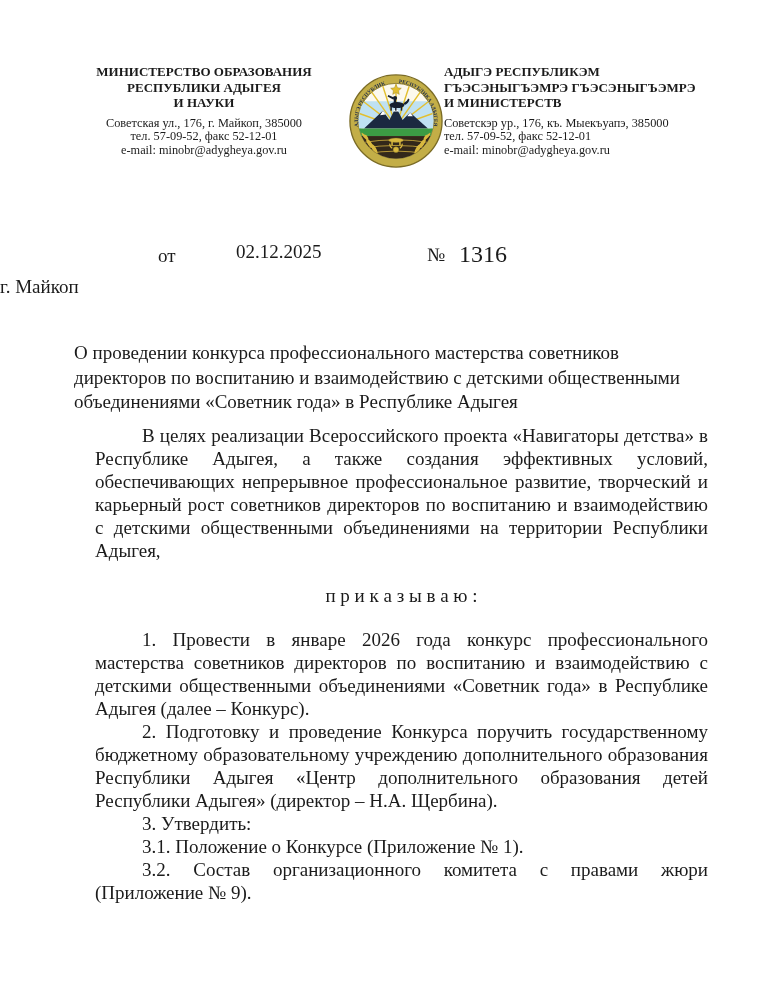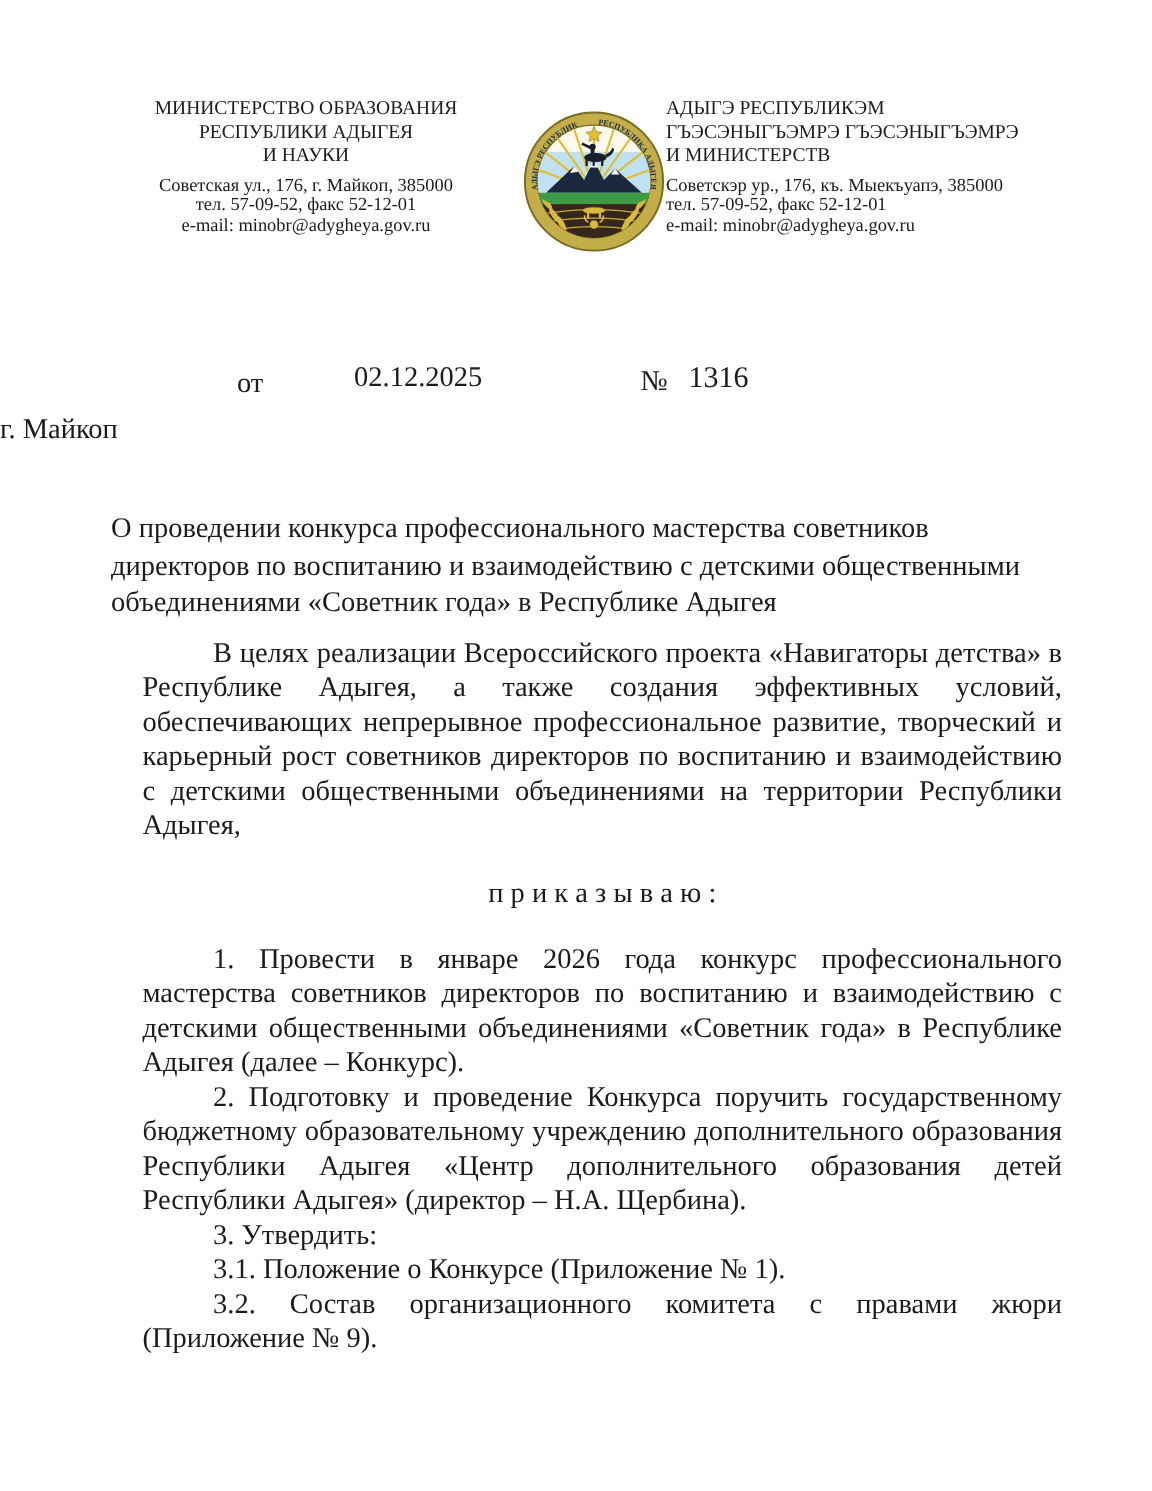--- a/index.html
+++ b/index.html
@@ -14,37 +14,37 @@
     overflow: hidden;
   }
   
   .header-left {
     position: absolute; top: 64px; left: 58px; width: 292px;
     text-align: center;
   }
   .header-right {
     position: absolute; top: 64px; left: 444px; width: 288px;
   }
-  .org-name { font-weight: normal; font-size: 13px; line-height: 15.5px; }
+  .org-name { font-weight: bold; font-size: 13px; line-height: 15.5px; }
   .org-name span { display: block; }
   .org-addr { margin-top: 6px; font-size: 12.3px; line-height: 13.5px; }
   .org-addr span { display: block; }
   .emblem {
     position: absolute; top: 74px; left: 349px; width: 94px; height: 94px;
   }
   
   .doc-title {
     position: absolute; top: 183px; left: 0; width: 100%;
     text-align: center; font-size: 30px; letter-spacing: 1.5px;
   }
   .date-row { position: absolute; top: 241px; left: 0; width: 100%; height: 26px; font-size: 19px; }
   .date-row .from    { position: absolute; left: 158px; top: 4px; }
   .date-row .date    { position: absolute; left: 236px; top: 0; }
   .date-row .numsign { position: absolute; left: 427px; top: 3px; }
-  .date-row .num     { position: absolute; left: 459px; top: 0; font-size: 20px; }
+  .date-row .num     { position: absolute; left: 459px; top: 0; font-size: 24px; }
   .city {
     position: absolute; top: 276px; left: 0; width: 100%;
     font-size: 19px;
   }
   
   .subject {
     position: absolute; top: 341px; left: 74px; width: 620px;
     text-align: left; font-size: 19px; line-height: 24.5px;
   }
   

